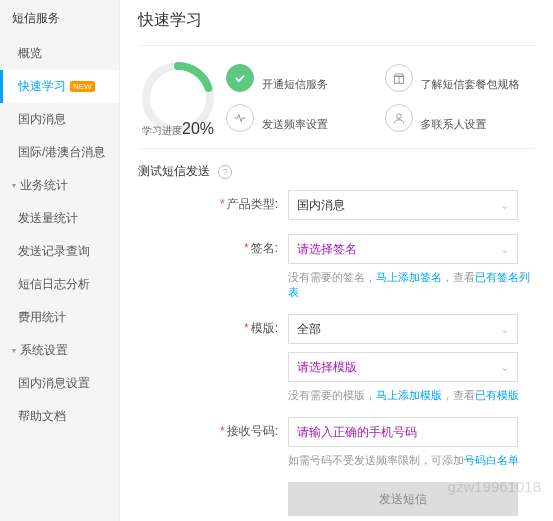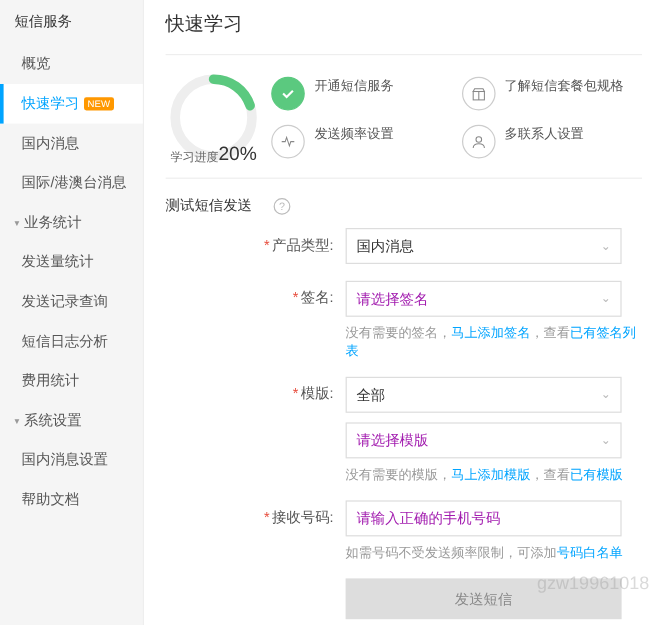--- a/index.html
+++ b/index.html
@@ -18,27 +18,27 @@
     .page-title { font-size: 16px; color: #333; margin-bottom: 8px; padding-bottom: 6px; }
     .divider { border-top: 1px solid #eee; margin: 6px 0 12px; }
     
     .progress-row { display: flex; align-items: center; gap: 8px; margin-bottom: 10px; }
     .progress-ring { position: relative; width: 80px; height: 80px; flex-shrink: 0; }
     .progress-ring svg { transform: rotate(-90deg); }
     .progress-text { position: absolute; inset: 0; display: flex; flex-direction: row; align-items: flex-end; justify-content: center; font-size: 10px; color: #666; }
     .progress-pct { font-size: 16px; color: #333; }
     
     .steps { flex: 1; display: grid; grid-template-columns: 1fr 1fr; gap: 4px 8px; }
-    .step { display: flex; align-items: flex-start; gap: 8px; padding: 4px 0; }
+    .step { display: flex; align-items: flex-end; gap: 8px; padding: 4px 0; }
     .step-icon { width: 28px; height: 28px; border: 1px solid #ccc; border-radius: 50%; display: flex; align-items: center; justify-content: center; flex-shrink: 0; }
     .step-icon.done { background: #5bc97f; border-color: #5bc97f; color: #fff; }
     .step-icon svg { width: 14px; height: 14px; }
     .step-label { font-size: 11px; color: #555; white-space: nowrap; }
     
-    .section-title { font-size: 12px; color: #333; margin: 14px 0 10px; display: flex; align-items: center; gap: 18px; }
+    .section-title { font-size: 12px; color: #333; margin: 14px 0 10px; display: flex; align-items: center; gap: 8px; }
     .help-icon { width: 14px; height: 14px; border: 1px solid #bbb; border-radius: 50%; display: inline-flex; align-items: center; justify-content: center; font-size: 9px; color: #bbb; }
     
     .form { padding-left: 80px; }
     .form-row { display: flex; align-items: flex-start; margin-bottom: 14px; }
     .form-label { width: 70px; text-align: right; padding-right: 10px; font-size: 12px; color: #555; padding-top: 6px; flex-shrink: 0; }
     .req { color: #e74c3c; margin-right: 2px; }
     .form-field { flex: 1; max-width: 280px; }
     .select, .input { width: 100%; max-width: 230px; height: 30px; border: 1px solid #ddd; padding: 0 8px; font-size: 12px; color: #333; background: #fff; display: flex; align-items: center; justify-content: space-between; cursor: pointer; }
     .select-arrow { color: #bbb; font-size: 10px; }
     .input::placeholder, .placeholder { color: #a21caf; }

